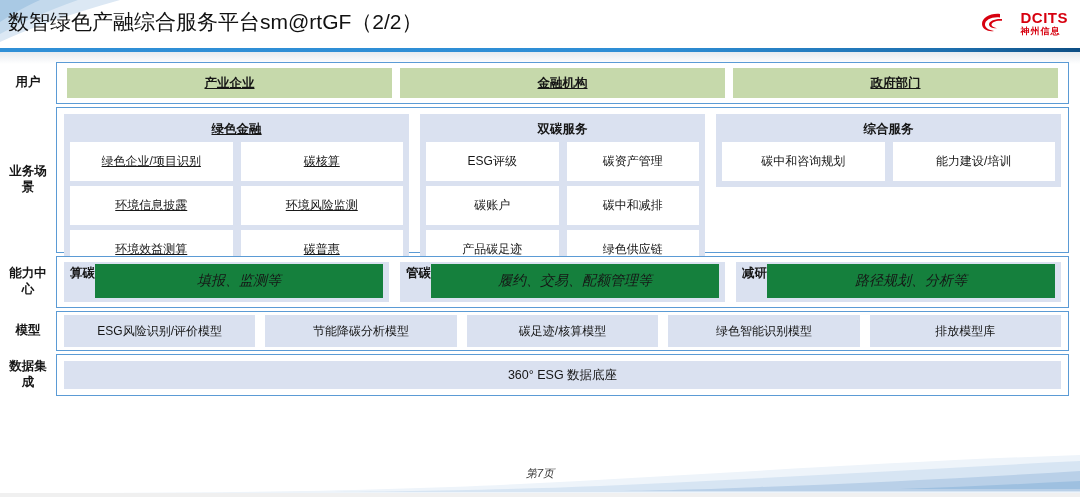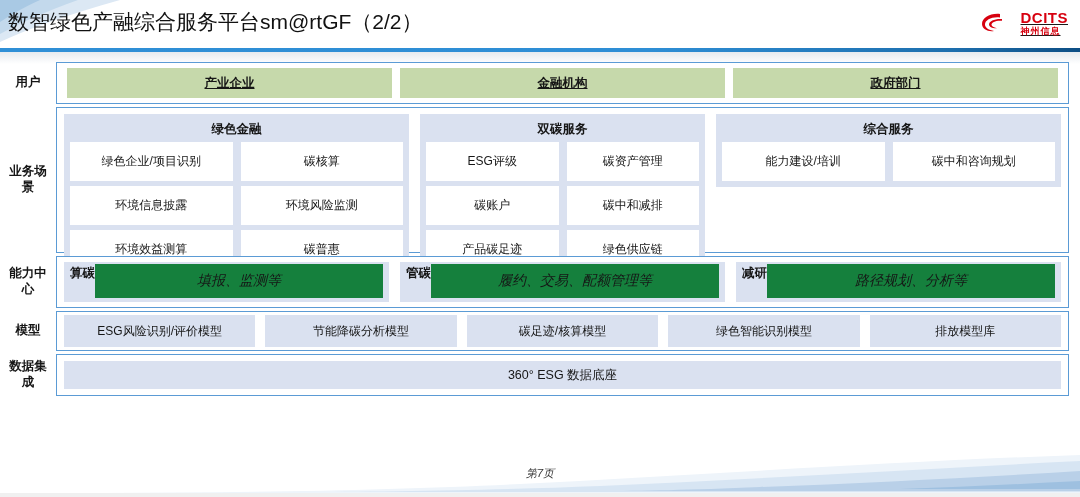--- a/index.html
+++ b/index.html
@@ -28,21 +28,21 @@
   .title-rule{
     position:absolute;left:0;top:48px;width:1080px;height:4px;
     background:linear-gradient(to right,#2f8fd6 0%,#2e8ed5 60%,#1d6fae 88%,#0d4e84 100%);
   }
   .title-rule-shadow{
     position:absolute;left:0;top:52px;width:1080px;height:12px;
     background:linear-gradient(to bottom,rgba(140,160,180,.22),rgba(255,255,255,0));
   }
   
   .logo{
-    position:absolute;right:12px;top:6px;height:34px;display:flex;align-items:center;gap:15px;text-decoration:underline;
+    position:absolute;right:12px;top:6px;height:34px;display:flex;align-items:center;gap:15px;
   }
   .logo-mark{width:26px;height:24px;}
   .logo-text{display:flex;flex-direction:column;line-height:1;}
   .logo-en{font-size:15px;font-weight:bold;color:#d7000f;letter-spacing:.5px;}
   .logo-cn{font-size:9px;font-weight:bold;color:#d7000f;letter-spacing:1px;margin-top:2px;}
   
   .matrix{position:absolute;left:0;top:62px;width:1080px;}
   .row{display:flex;align-items:stretch;margin-bottom:3px;}
   .row-label{
     width:56px;min-width:56px;
@@ -74,21 +74,21 @@
   .panel-title{
     text-align:center;font-size:12.5px;font-weight:bold;color:#161616;
     padding:3px 0 4px 0;
   }
   .chip-grid{display:flex;flex-wrap:wrap;gap:5px 8px;align-content:flex-start;}
   .chip{
     background:#ffffff;height:39px;
     display:flex;align-items:center;justify-content:center;
     font-size:12px;color:#161616;box-sizing:border-box;padding:0 4px;
   }
-  .panel-green{flex:0 0 345px;}
+  .panel-green{flex:0 0 345px;text-decoration:underline;}
   .panel-green .chip{flex:0 0 calc(50% - 4px);}
   .panel-dual{flex:0 0 285px;}
   .panel-dual .chip{flex:0 0 calc(50% - 4px);}
   .panel-comp{flex:1;}
   .panel-comp .chip{flex:0 0 calc(50% - 4px);}
   
   .row-cap .row-box{height:52px;align-items:center;padding:5px 7px;gap:11px;}
   .cap-panel{
     flex:1;background:#dae1f0;height:100%;box-sizing:border-box;
     padding:2px 6px 4px 6px;display:flex;flex-direction:row;
@@ -199,22 +199,22 @@
           <div class="chip">碳账户</div>
           <div class="chip">碳中和减排</div>
           <div class="chip">产品碳足迹</div>
           <div class="chip">绿色供应链</div>
         </div>
       </div>
 
       <div class="panel panel-comp">
         <div class="panel-title">综合服务</div>
         <div class="chip-grid">
+          <div class="chip">碳中和咨询规划</div>
           <div class="chip">能力建设/培训</div>
-          <div class="chip">碳中和咨询规划</div>
         </div>
       </div>
 
     </div>
   </div>
 
   <div class="row row-cap">
     <div class="row-label">能力中心</div>
     <div class="row-box">
       <div class="cap-panel">

